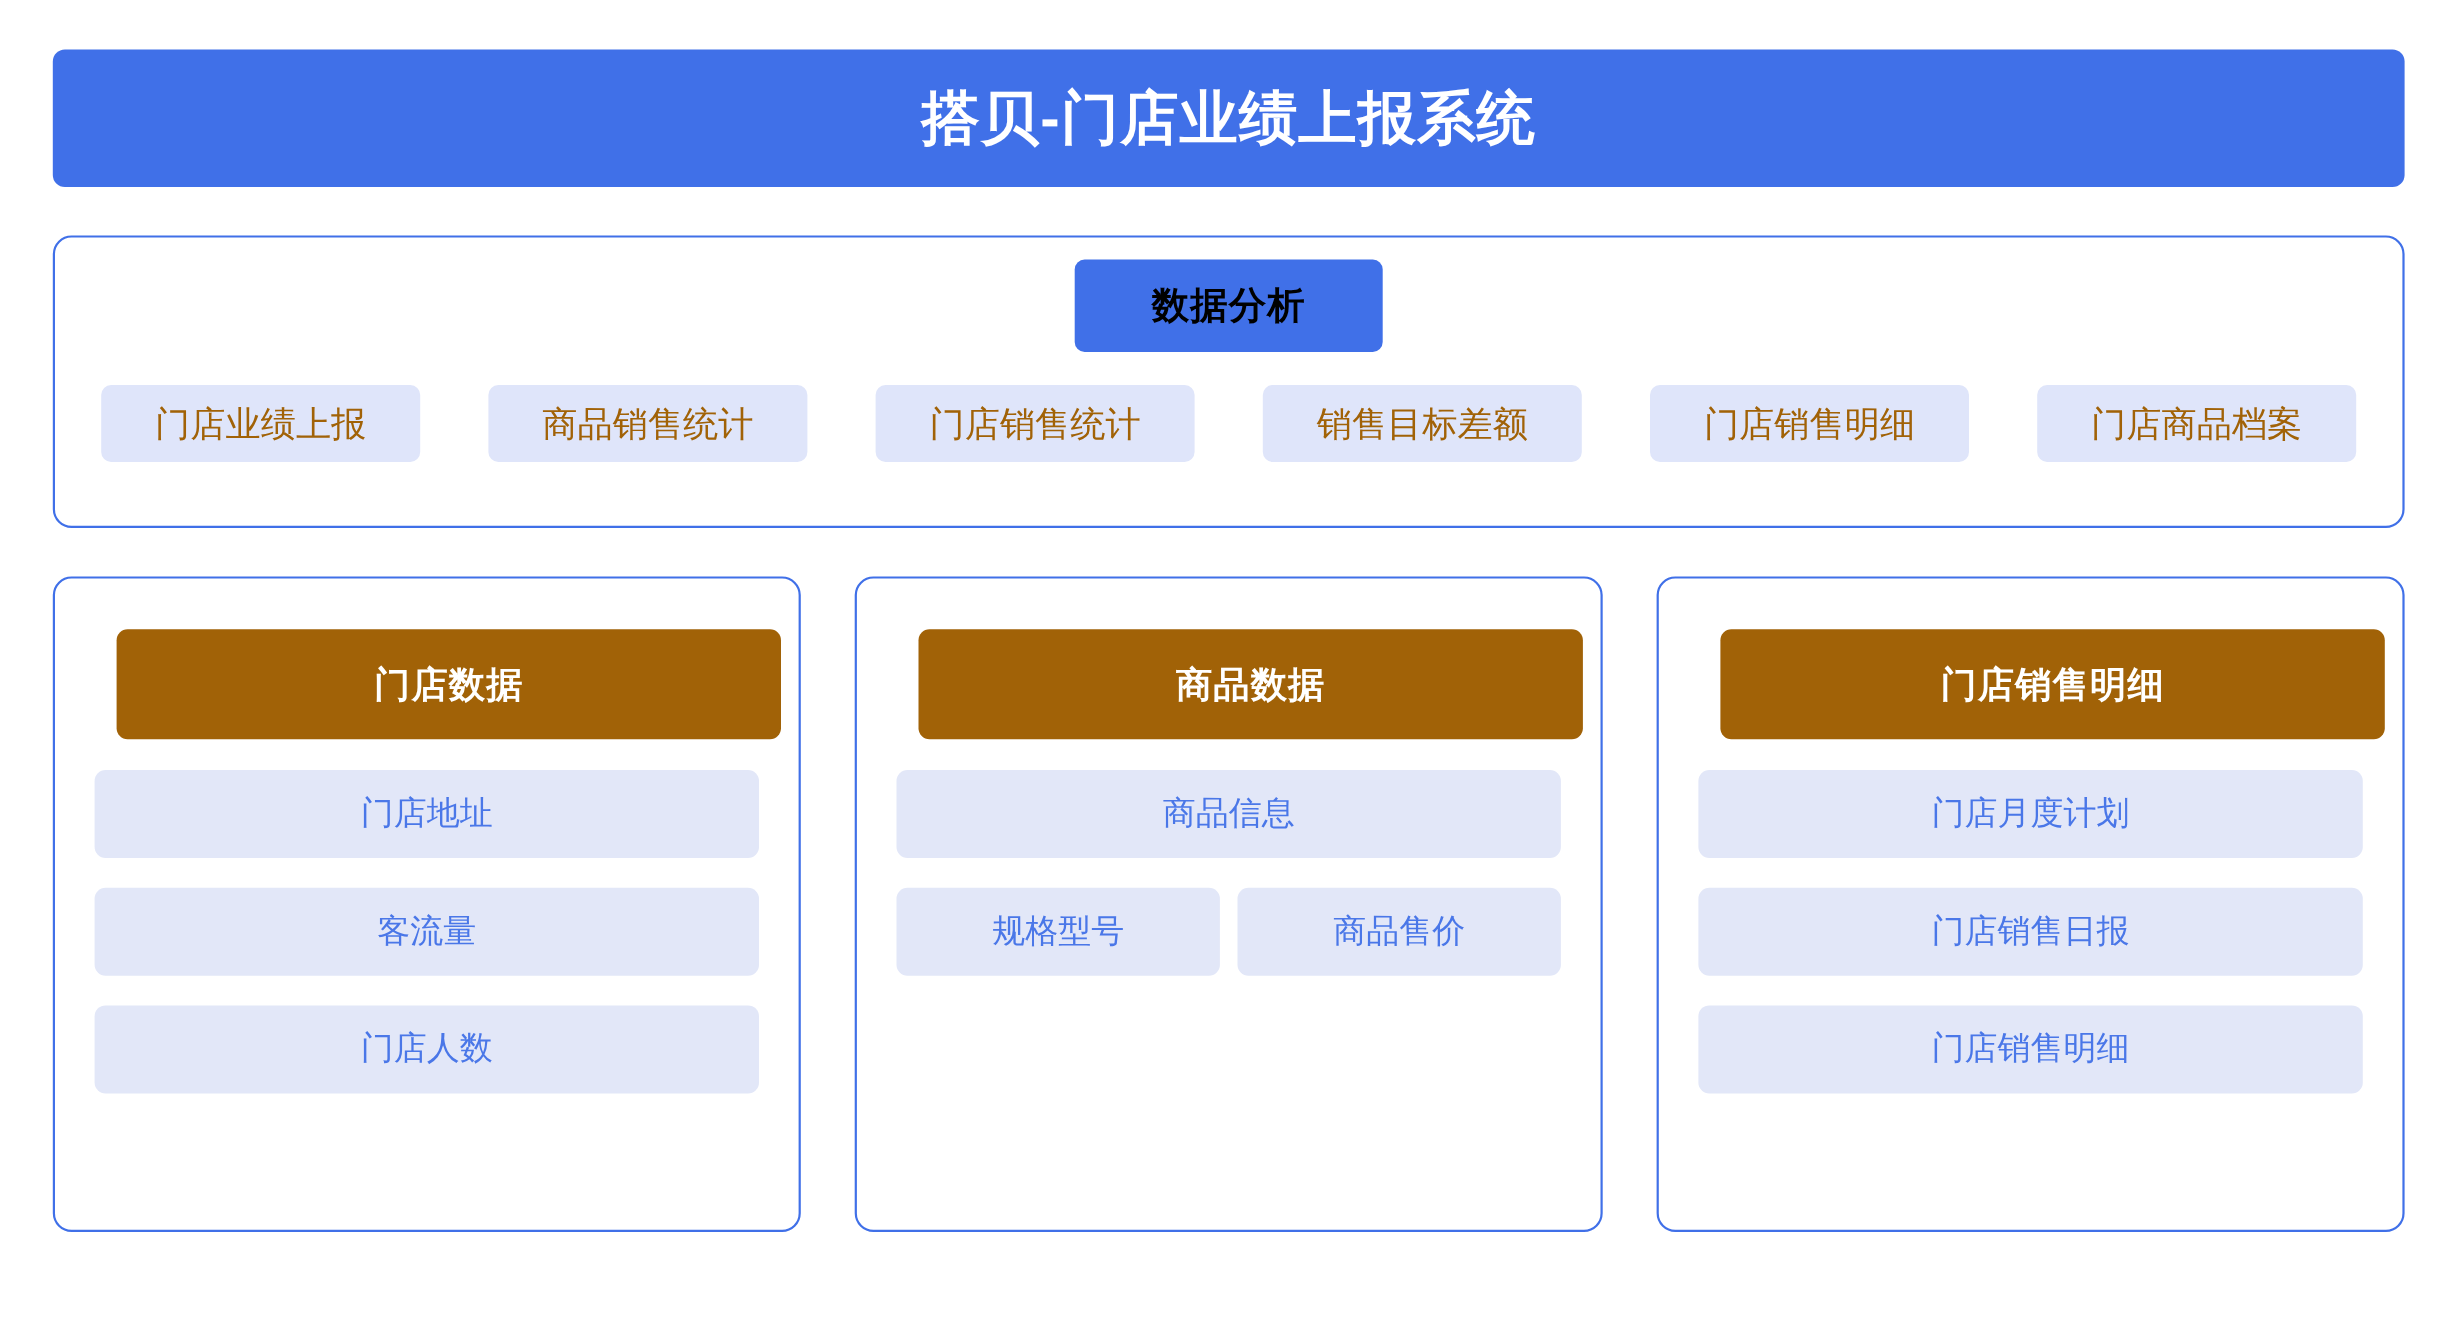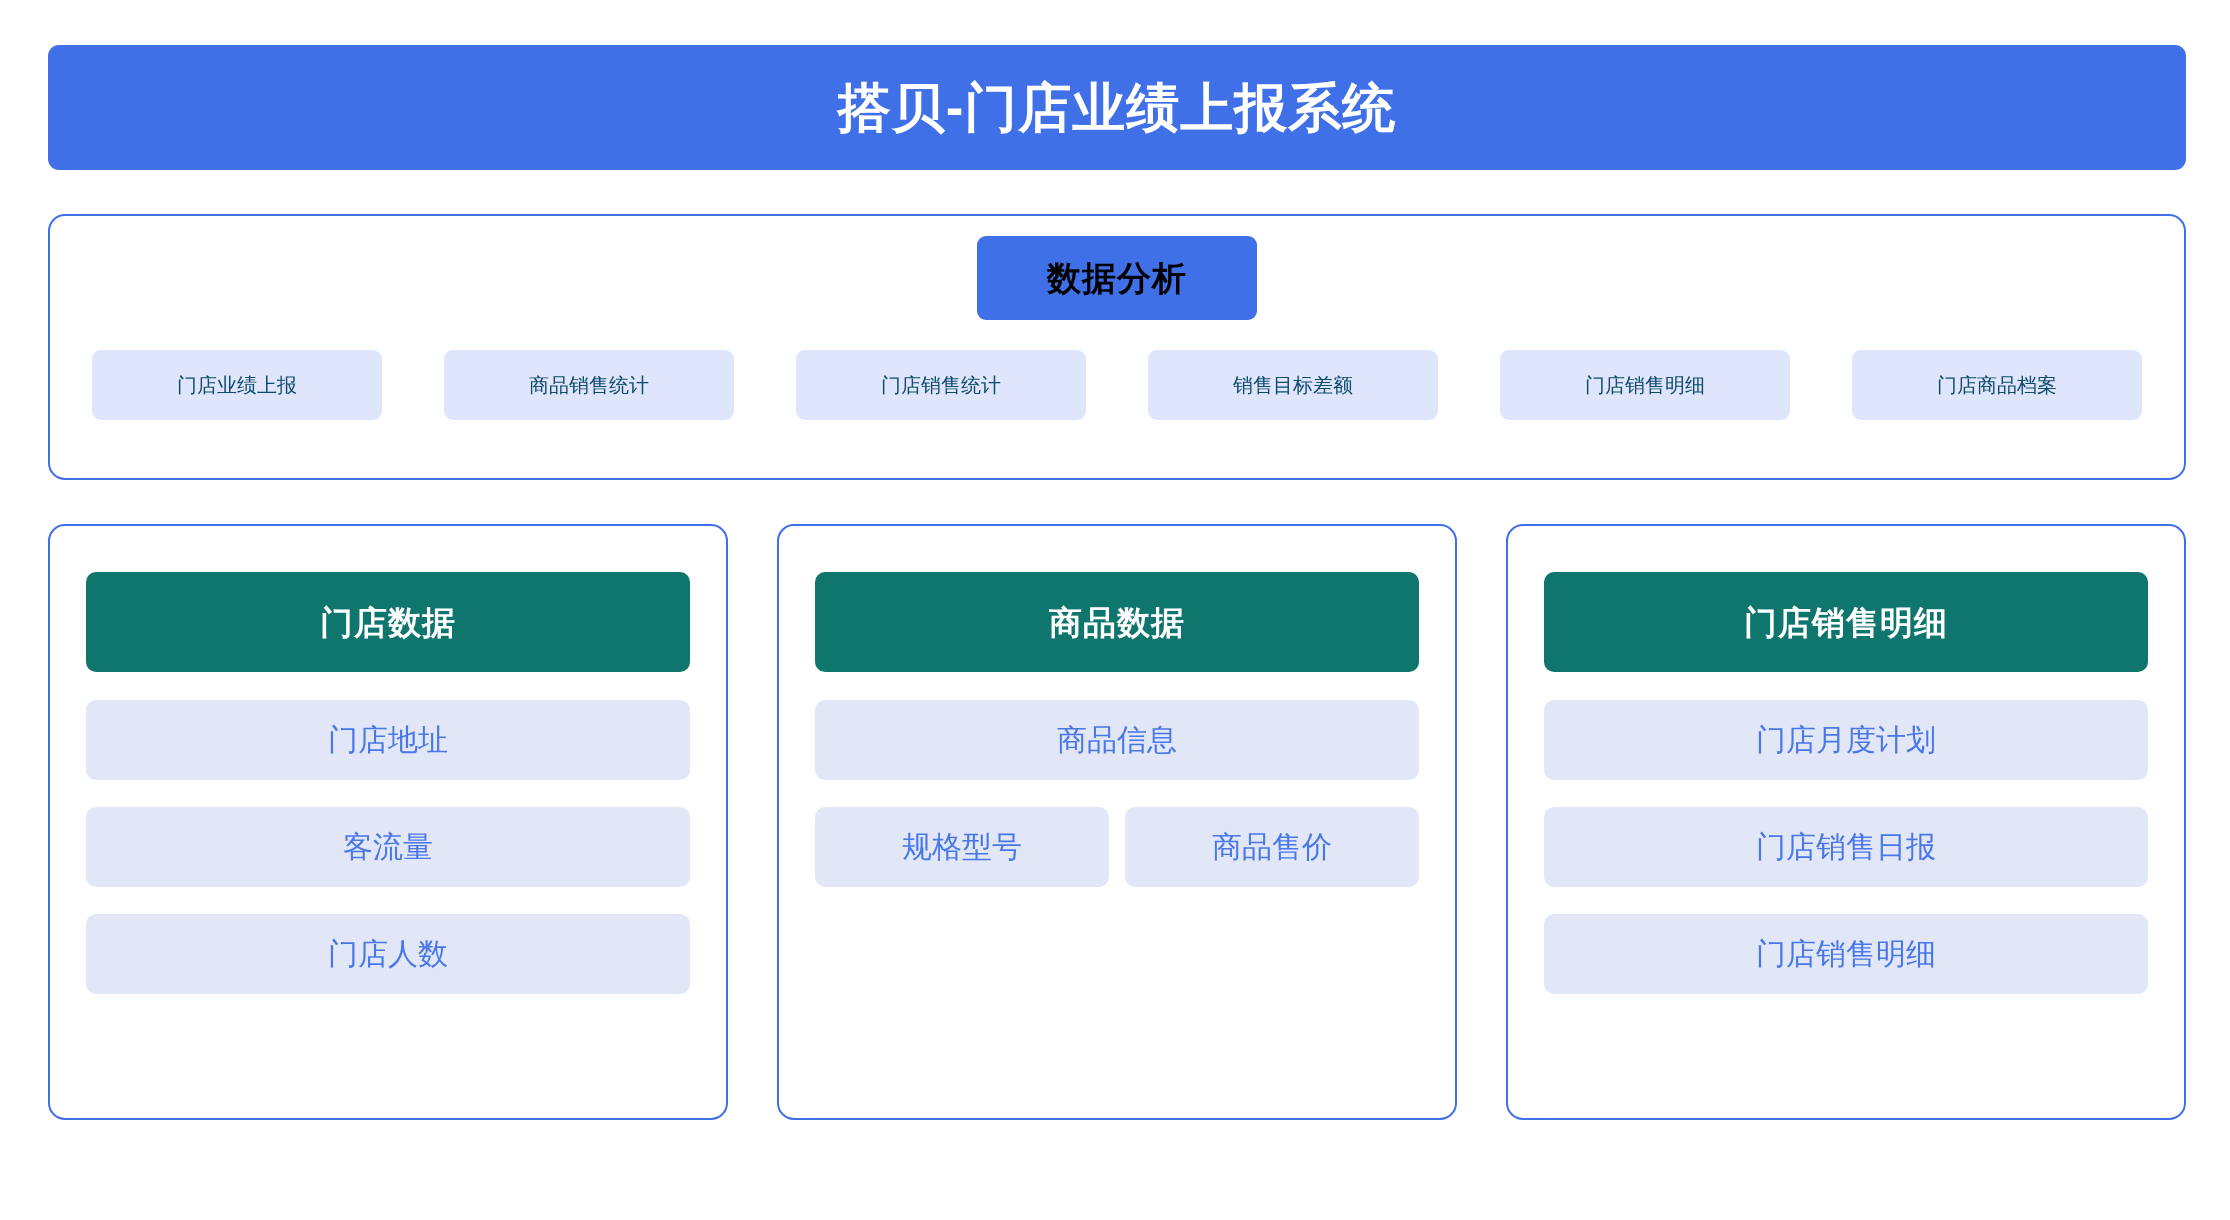--- a/index.html
+++ b/index.html
@@ -86,22 +86,22 @@
     width: 290px;
     height: 70px;
     background: #dfe5fa;
     border-radius: 9px;
     display: flex;
     align-items: center;
     justify-content: center;
     cursor: pointer;
   }
   .nav-chip-label {
-    color: #0c4a6e;
-    font-size: 20px;
+    color: #a16207;
+    font-size: 32px;
     line-height: 1;
     white-space: nowrap;
   }
 
   
   .card-row {
     position: absolute;
     left: 48px;
     top: 524px;
     width: 2138px;
@@ -115,27 +115,28 @@
     background: #ffffff;
     border: 2px solid #4070e8;
     border-radius: 17px;
     padding: 46px 36px 0 36px;
     display: flex;
     flex-direction: column;
   }
   .card-header {
     width: 100%;
     height: 100px;
-    background: #0f766e;
+    background: #a16207;
     border-radius: 10px;
     display: flex;
     align-items: center;
     justify-content: center;
     cursor: pointer;
     flex: 0 0 auto;
+    margin-left: 20px;
   }
   .card-header-label {
     color: #ffffff;
     font-size: 33px;
     font-weight: bold;
     letter-spacing: 1px;
     line-height: 1;
   }
   .card-items {
     margin-top: 28px;

